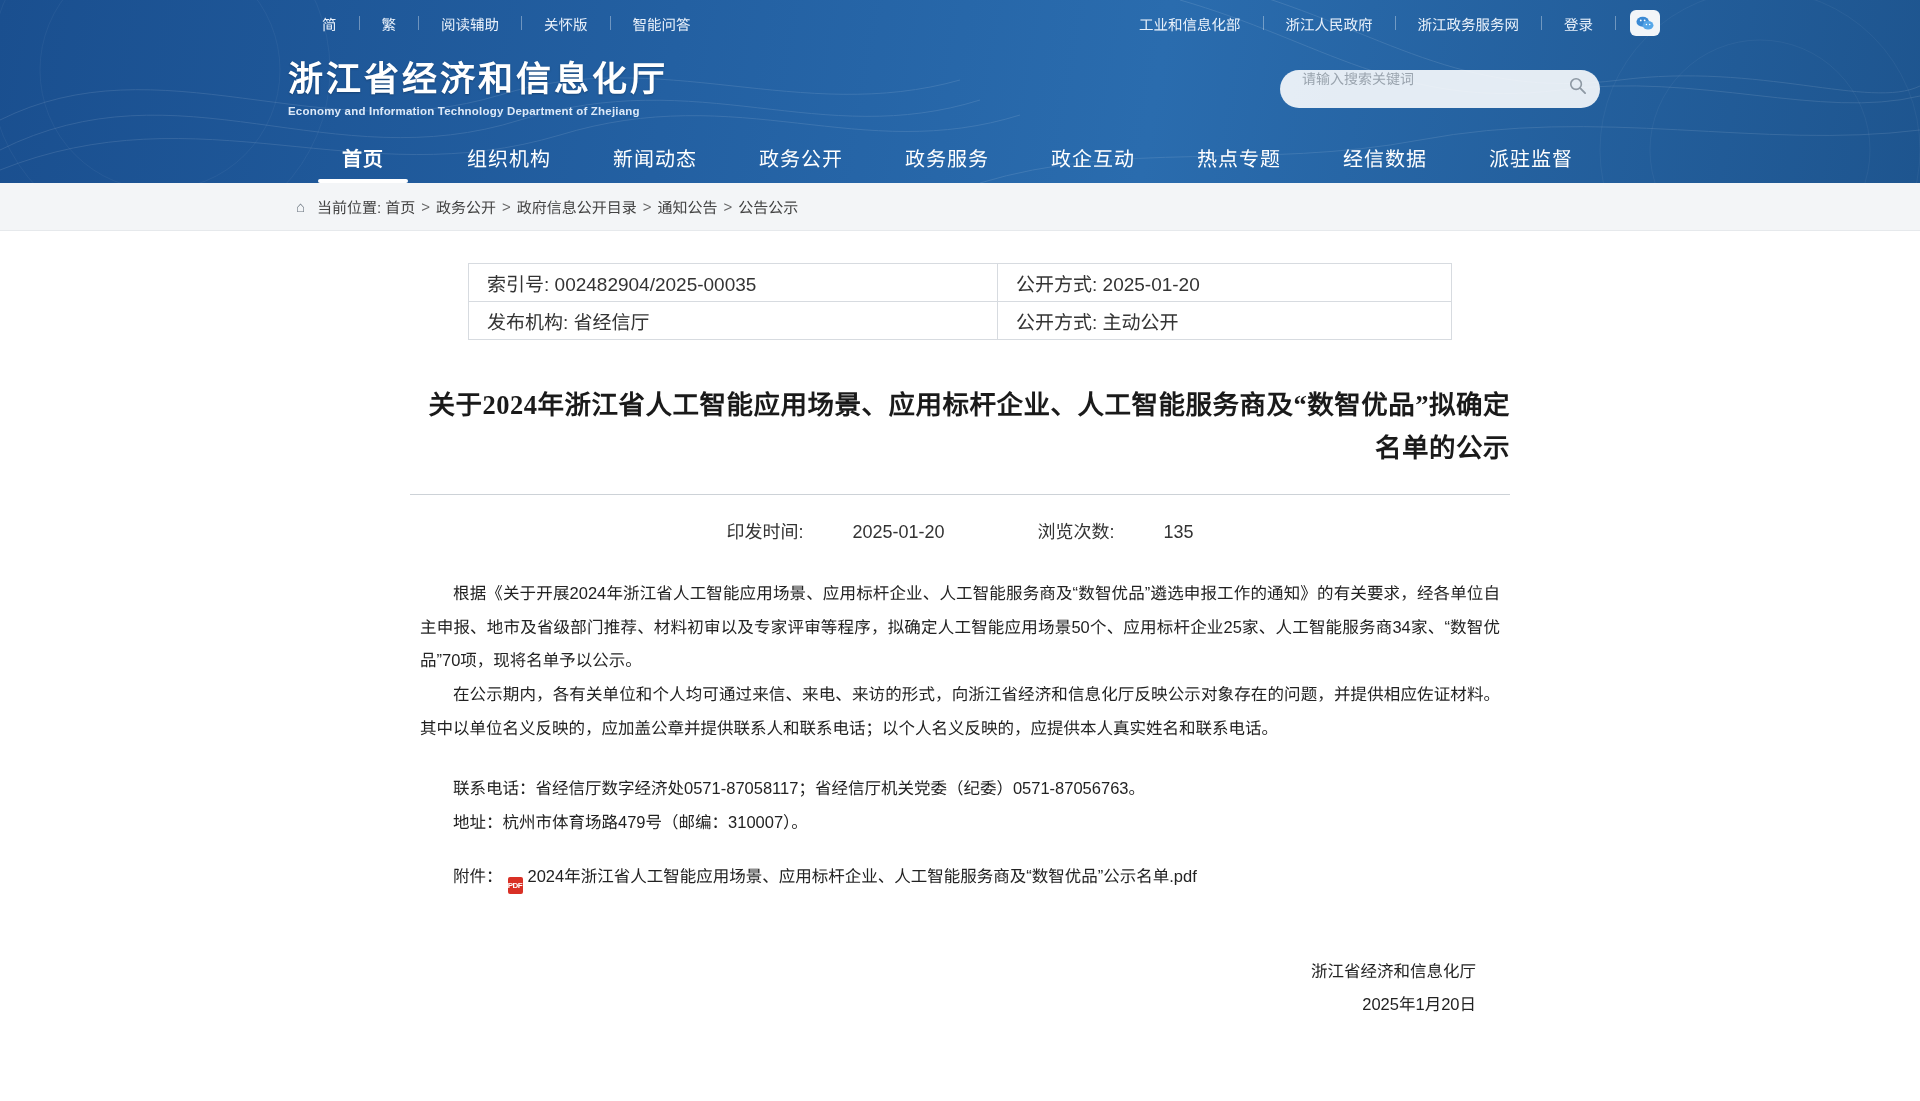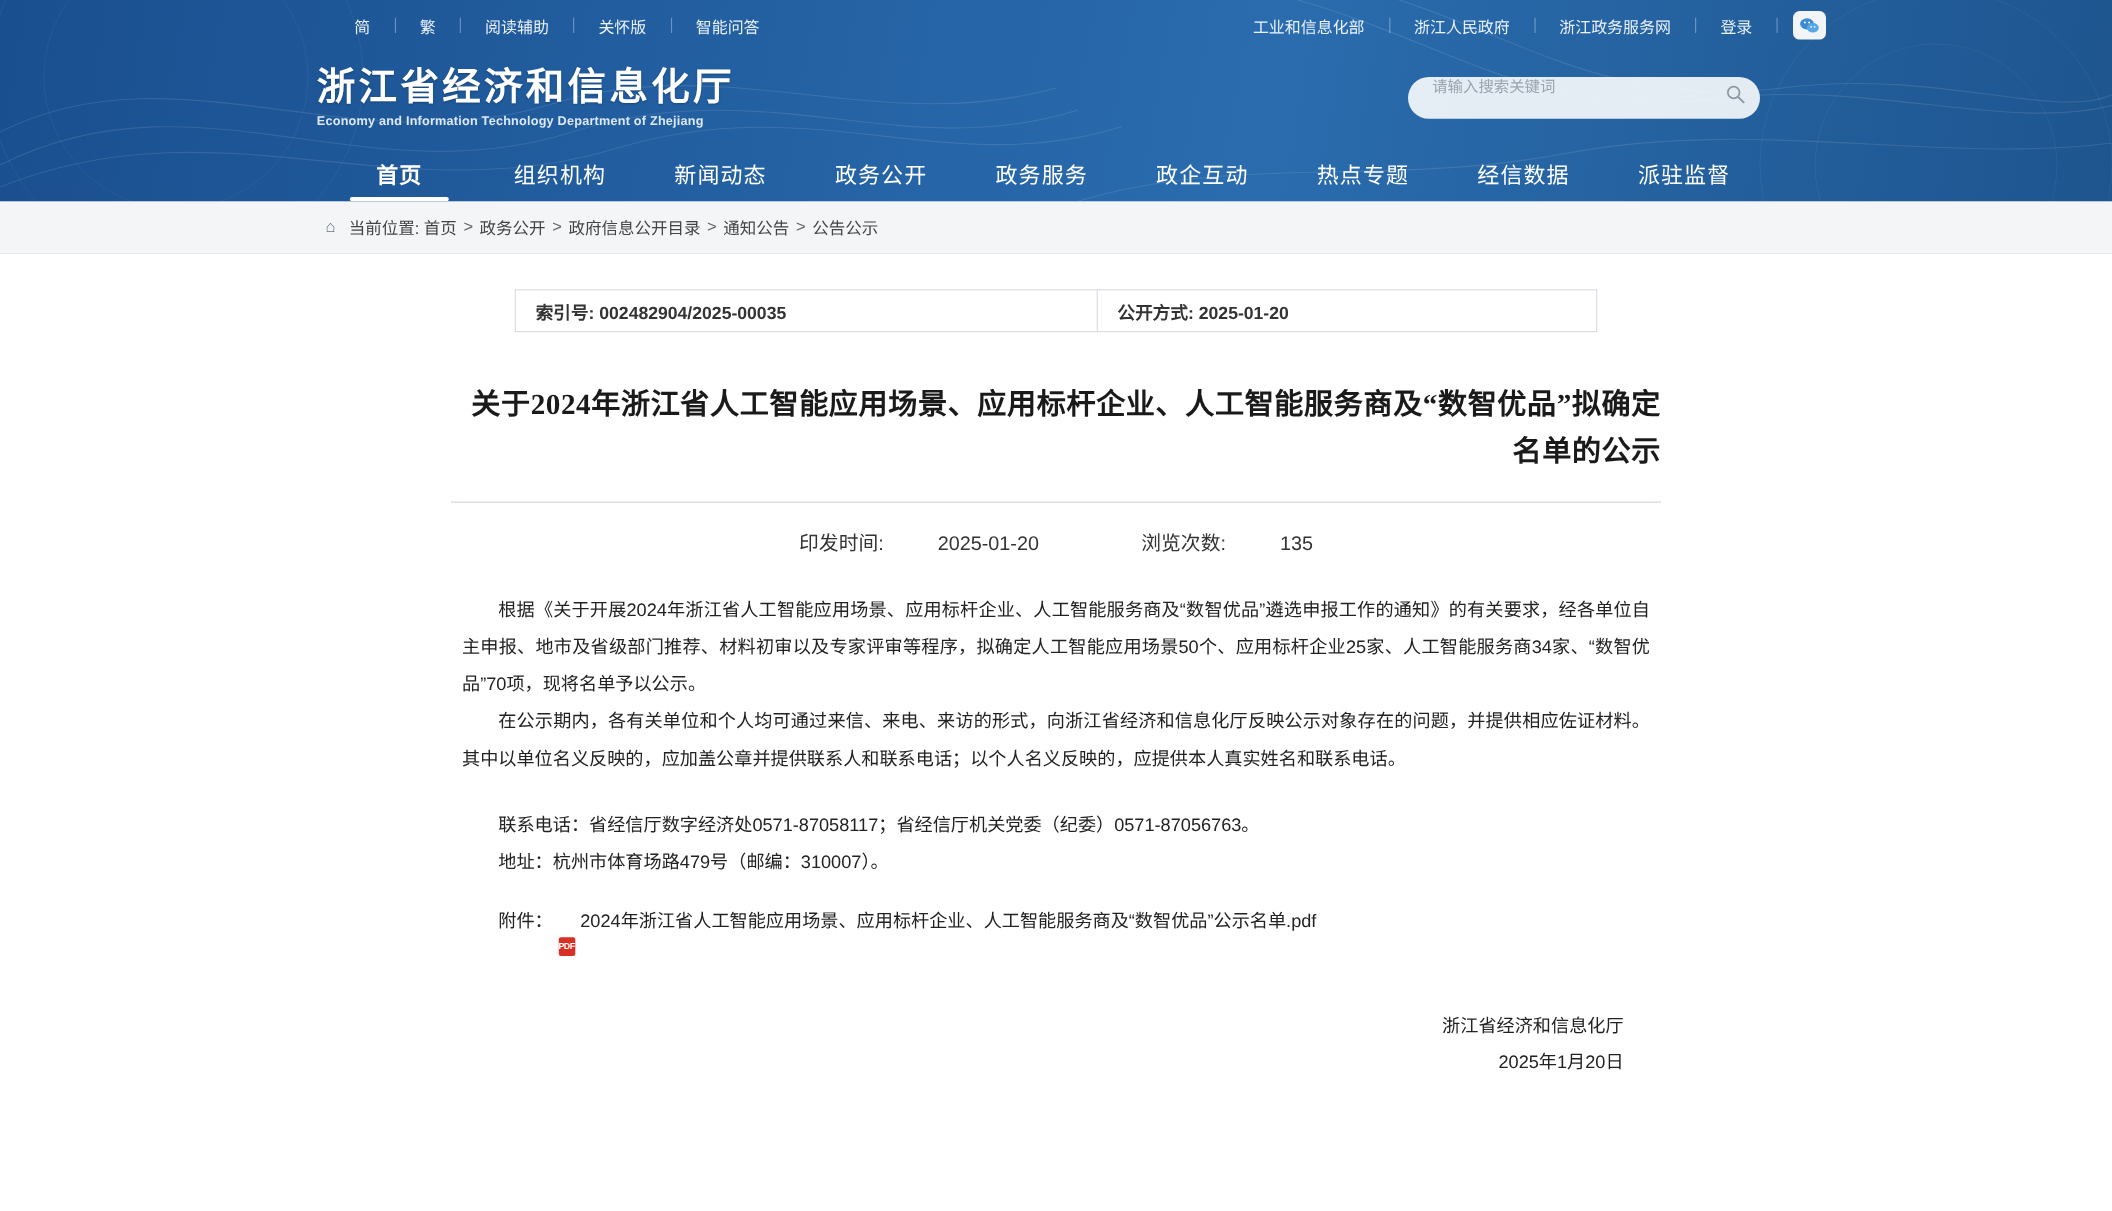--- a/index.html
+++ b/index.html
@@ -226,27 +226,26 @@
   .meta-table {
     width: 984px;
     margin: 0 auto;
     border-collapse: collapse;
     border: 1px solid #d7dbe0;
     table-layout: fixed;
   }
   .meta-table td {
     height: 37px;
     border: 1px solid #d7dbe0;
-    font-size: 16px;
+    font-size: 19px;
     color: #333;
     padding: 0 18px;
     white-space: nowrap;
     overflow: hidden;
     text-overflow: ellipsis;
-    font-weight: bold;
   }
   .meta-table td.k { width: 492px; }
 
   .doc-title {
     margin: 44px auto 0;
     width: 1100px;
     text-align: right;
     font-size: 26.5px;
     font-weight: 700;
     line-height: 1.62;
@@ -293,21 +292,21 @@
     width: 15px;
     height: 17px;
     background: #d93025;
     color: #fff;
     font-size: 8px;
     line-height: 17px;
     text-align: center;
     border-radius: 2px;
     margin: 0 5px;
     position: relative;
-    top: 20px;
+    top: 6px;
     font-weight: 700;
     letter-spacing: -.5px;
   }
   .attach-link {
     color: #222;
     text-decoration: none;
     cursor: pointer;
   }
 
   .signature {
@@ -432,20 +431,30 @@
           <tr>
         <td class="k">
           <span>索引号:</span>
           <span>002482904/2025-00035</span>
         </td>
         <td>
           <span>公开方式:</span>
           <span>2025-01-20</span>
         </td>
       </tr>
+      <tr>
+        <td class="k">
+          <span>发布机构:</span>
+          <span>省经信厅</span>
+        </td>
+        <td>
+          <span>公开方式:</span>
+          <span>主动公开</span>
+        </td>
+      </tr>
     </tbody>
       </table>
 
     <h1 class="doc-title">关于2024年浙江省人工智能应用场景、应用标杆企业、人工智能服务商及“数智优品”拟确定名单的公示</h1>
     <div class="title-rule"></div>
 
     <div class="sub-meta">
       <span>
         <span>印发时间:</span>
         <span>2025-01-20</span>

